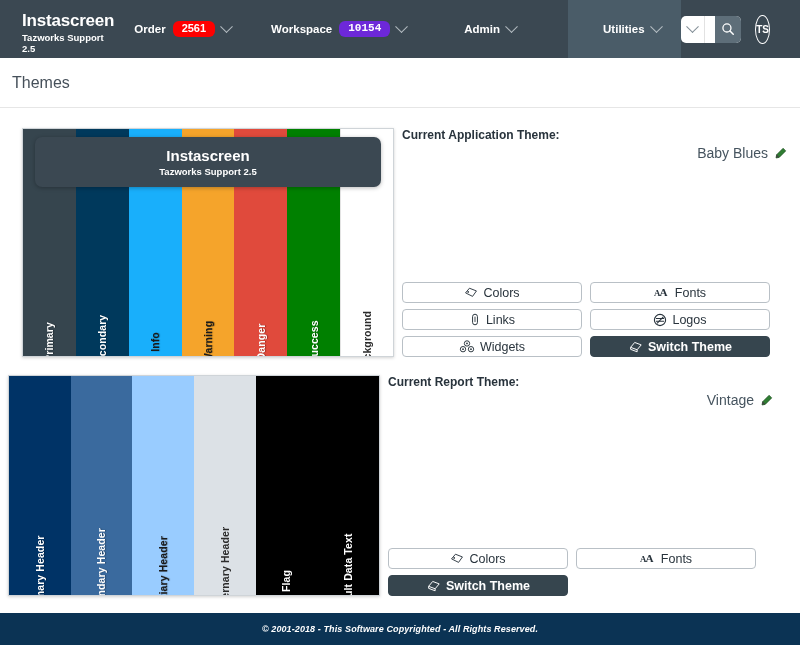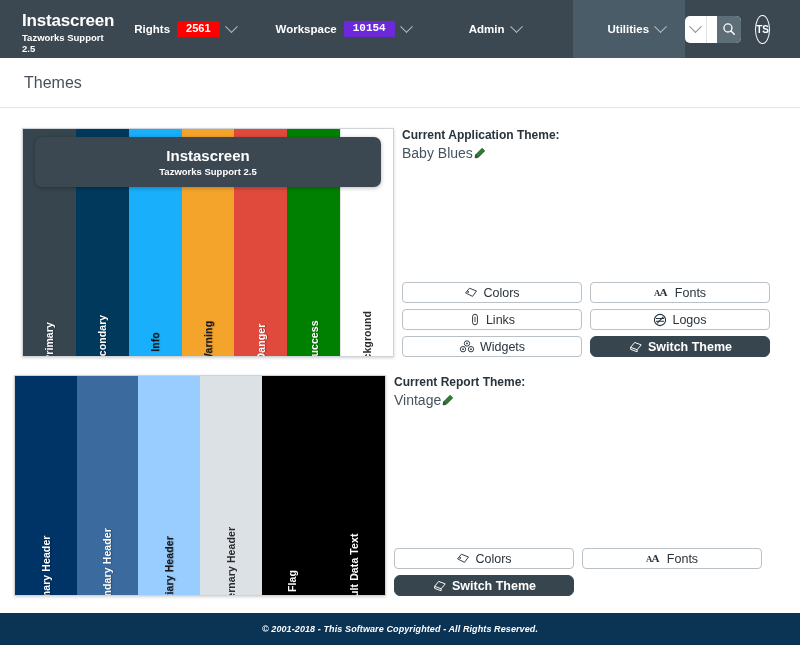--- a/index.html
+++ b/index.html
@@ -53,21 +53,21 @@
   .nav-item.active {
     background: #4A5C68;
     width: 120px;
     padding-left: 35px;
   }
   .badge {
     background: #FF0000;
     color: #ffffff;
     font-size: 11px;
     font-weight: bold;
-    border-radius: 1px;
+    border-radius: 6px;
     padding: 2px 9px 3px 9px;
     line-height: 1;
   }
   .caret {
     display: inline-block;
     width: 9px; height: 9px;
     border-right: 1.6px solid #c7ced3;
     border-bottom: 1.6px solid #c7ced3;
     transform: rotate(45deg) translate(-2px,-2px);
     opacity: .85;
@@ -119,38 +119,38 @@
     margin: auto 30px auto 14px;
     cursor: pointer;
   }
 
   
   .titlebar {
     height: 50px;
     background: #ffffff;
     display: flex;
     align-items: center;
-    padding-left: 24px;
+    padding-left: 12px;
     border-bottom: 1px solid #e6e6e6;
   }
   .titlebar h1 {
     font-size: 16px;
     font-weight: normal;
     color: #46505A;
   }
 
   
   .content { padding: 0 0 0 0; background:#fff; }
 
   .theme-row {
     display: flex;
     align-items: flex-start;
   }
   .theme-row.app { padding: 20px 0 0 22px; }
-  .theme-row.report { padding: 18px 0 0 14px; }
+  .theme-row.report { padding: 18px 0 0 8px; }
 
   
   .swatch-card {
     position: relative;
     width: 372px;
     border: 1px solid #cfd4d8;
     background: #fff;
     box-shadow: 0 1px 3px rgba(0,0,0,.18);
   }
   .swatch-card.app { height: 229px; }
@@ -220,20 +220,22 @@
     font-weight: bold;
     color: #28333C;
     line-height: 1.25;
   }
   .panel-current {
     font-size: 14px;
     color: #46545F;
     margin-top: 2px;
     display: flex;
     align-items: center;
+    gap: 6px;
+    justify-content: flex-end;
   }
   .pencil { cursor: pointer; display: inline-flex; }
   .btn-grid {
     margin-top: auto;
     display: grid;
     grid-template-columns: 180px 180px;
     gap: 6px 8px;
   }
   .btn {
     height: 21px;
@@ -247,21 +249,20 @@
     justify-content: center;
     gap: 5px;
     cursor: pointer;
     font-family: "Liberation Sans", sans-serif;
   }
   .btn.dark {
     background: #36454E;
     border-color: #36454E;
     color: #ffffff;
     font-weight: bold;
-    border-radius: 6px;
   }
   .btn .bi { display: inline-flex; align-items: center; }
 
   
   .footer {
     position: absolute;
     left: 0; right: 0; bottom: 0;
     height: 32px;
     background: #0B3354;
     display: flex;
@@ -280,21 +281,21 @@
 <body>
 
 <div class="topnav" style="background: rgb(59, 72, 82);">
 
   <div class="brand">
     <div class="brand-title">Instascreen</div>
     <div class="brand-sub">Tazworks Support 2.5</div>
   </div>
 
   <div class="nav-item">
-    <span>Rights</span>
+    <span>Order</span>
     <span class="badge" style="background: rgb(255, 0, 0);">2561</span>
     <span class="caret"></span>
   </div>
 
   <div class="nav-item">
     <span>Workspace</span>
     <span class="badge" style="background: #6d28d9; font-family: Liberation Mono, monospace;">10154</span>
     <span class="caret"></span>
   </div>
 

